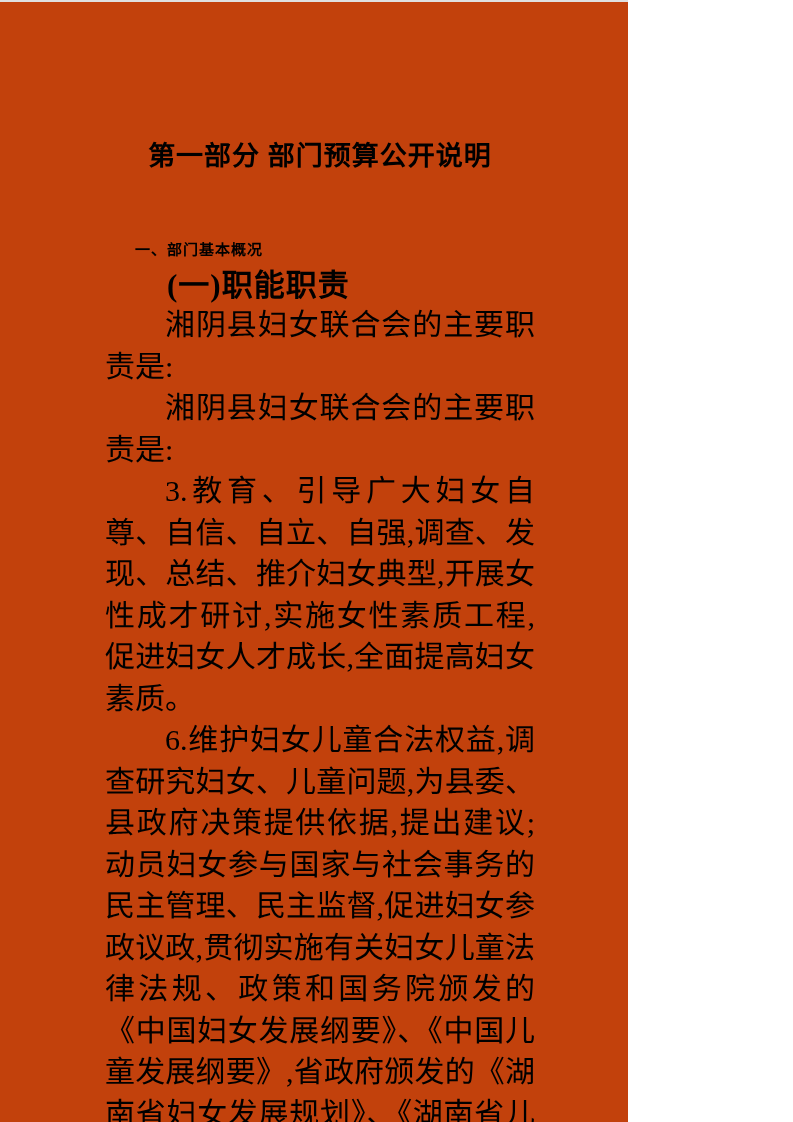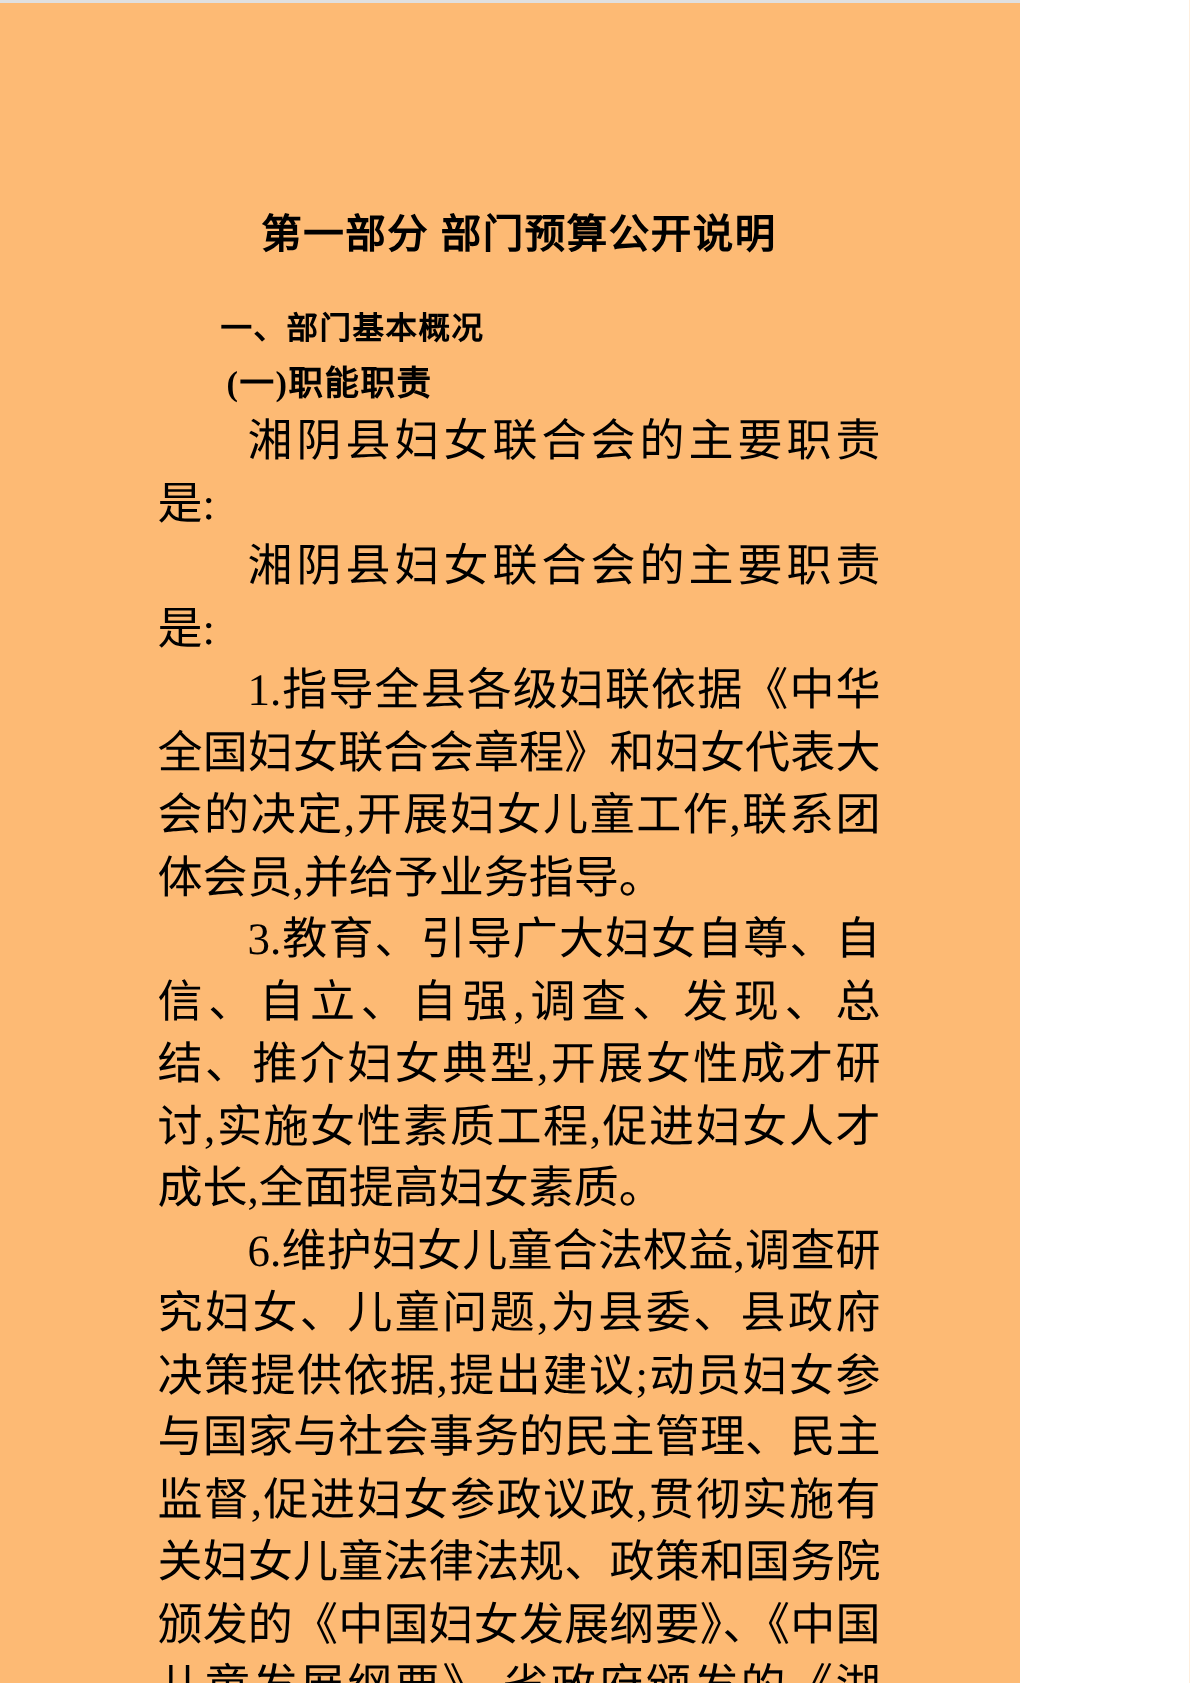--- a/index.html
+++ b/index.html
@@ -2,23 +2,23 @@
 <html lang="zh-CN"><head>
 <meta charset="utf-8">
 <style>
   html, body {
     margin: 0;
     padding: 0;
     background: #ffffff;
   }
   .page {
     position: relative;
-    width: 680px;
+    width: 628px;
     height: 1122px;
-    background: #fdba74;
+    background: #c2410c;
     color: #000000;
     font-family: "Liberation Serif", "DejaVu Serif", serif;
     overflow: hidden;
     border-top: 2px solid #e0e0e0;
     box-sizing: border-box;
   }
   .content {
     padding-left: 105px;
     padding-right: 93px; 
   }
@@ -26,31 +26,31 @@
     margin: 0;
     padding-top: 137px;
     font-size: 27px;
     line-height: 35px;
     font-weight: 700;
     text-align: center;
     letter-spacing: 1px;
     white-space: nowrap;
   }
   .heading-1 {
-    margin: 28px 0 0 0;
-    font-size: 21px;
+    margin: 58px 0 0 0;
+    font-size: 15px;
     line-height: 36px;
     font-weight: 700;
     text-indent: 2em;
     font-family: "Liberation Sans", "DejaVu Sans", sans-serif; 
     letter-spacing: 1px;
   }
   .heading-2 {
     margin: 0;
-    font-size: 23px;
+    font-size: 31px;
     line-height: 36px;
     font-weight: 700;
     text-indent: 2em;
     letter-spacing: 1px;
   }
   .para {
     margin: 0;
     font-size: 30px;
     line-height: 41.5px;
     text-indent: 2em;
@@ -68,21 +68,20 @@
     <h1 class="doc-title">第一部分 部门预算公开说明</h1>
 
     <h2 class="heading-1">一、部门基本概况</h2>
 
     <h3 class="heading-2">(一)职能职责</h3>
 
     <p class="para">湘阴县妇女联合会的主要职责是:</p>
 
     <p class="para">湘阴县妇女联合会的主要职责是:</p>
 
-    <p class="para">1.指导全县各级妇联依据《中华全国妇女联合会章程》和妇女代表大会的决定,开展妇女儿童工作,联系团体会员,并给予业务指导。</p>
 
 
     <p class="para">3.教育、引导广大妇女自尊、自信、自立、自强,调查、发现、总结、推介妇女典型,开展女性成才研讨,实施女性素质工程,促进妇女人才成长,全面提高妇女素质。</p>
 
     <p class="para">6.维护妇女儿童合法权益,调查研究妇女、儿童问题,为县委、县政府决策提供依据,提出建议;动员妇女参与国家与社会事务的民主管理、民主监督,促进妇女参政议政,贯彻实施有关妇女儿童法律法规、政策和国务院颁发的《中国妇女发展纲要》、《中国儿童发展纲要》,省政府颁发的《湖南省妇女发展规划》、《湖南省儿童发展规划》,协助县政府制定的《湘阴县</p>
 
   </div>
 </div>
 
 </body></html>

